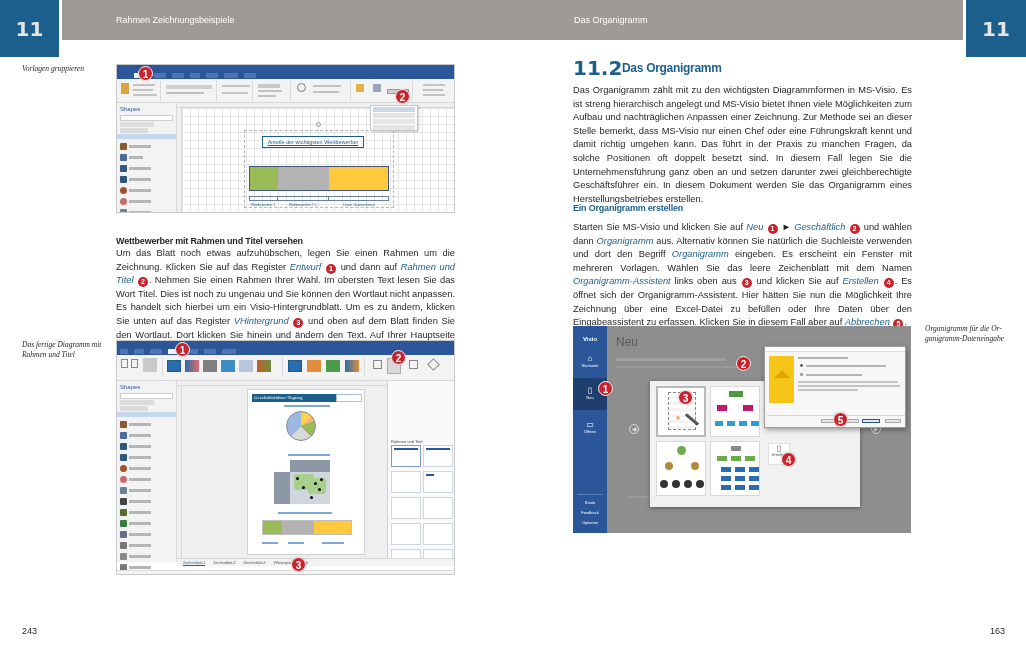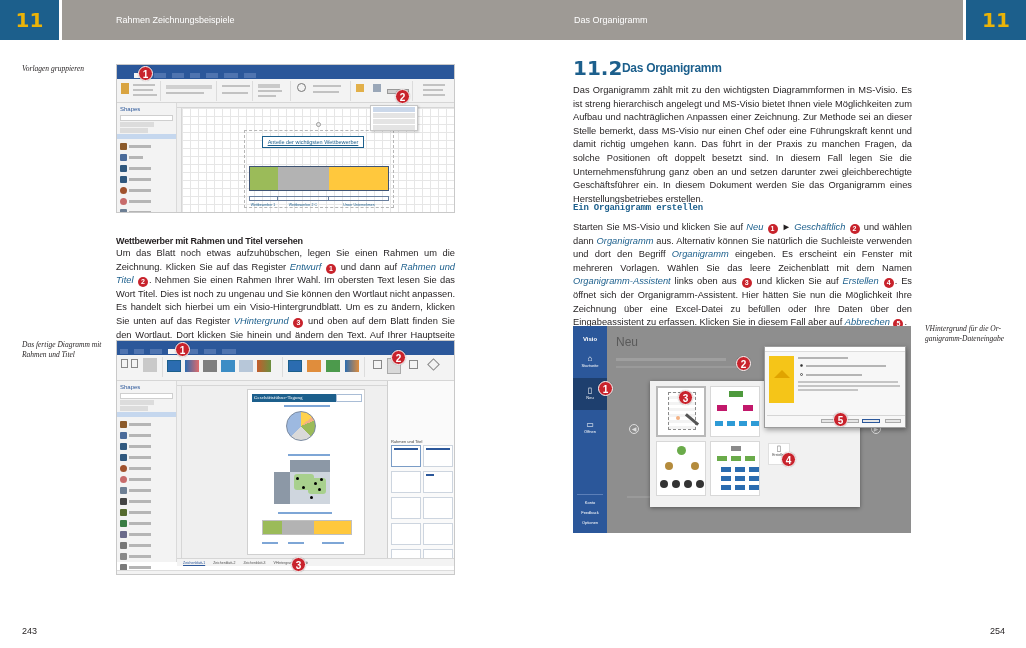--- a/index.html
+++ b/index.html
@@ -1,41 +1,41 @@
 <!DOCTYPE html>
 <html><head>
 <meta charset="utf-8">
 <style>
   * { box-sizing: border-box; margin: 0; padding: 0; }
   html, body { width: 1026px; height: 648px; overflow: hidden; background: #ffffff; }
   body { position: relative; font-family: "Liberation Sans", sans-serif; color: #231f20; }
 
   
-  .chap-box { position: absolute; top: 0; height: 40px; background: #1c5f8c; color: #eab308;
+  .chap-box { position: absolute; top: 0; height: 57px; background: #1c5f8c; color: #e5e5e5;
     font-family: "DejaVu Sans", sans-serif; font-weight: bold; font-size: 20px;
     display: flex; align-items: center; justify-content: center; }
   .chap-left { left: 0; width: 59px; }
   .chap-right { left: 966px; width: 60px; }
   .gray-bar { position: absolute; top: 0; height: 40px; background: #9e9a95; }
   .gray-left { left: 62px; width: 451px; }
   .gray-right { left: 513px; width: 450px; }
   .running-title { position: absolute; top: 15px; font-size: 9px; color: #ffffff; }
   .rt-left { left: 116px; }
   .rt-right { left: 574px; }
 
   
   .margin-caption { position: absolute; font-family: "Liberation Serif", serif; font-style: italic;
     font-size: 7.5px; line-height: 10px; color: #231f20; }
 
   
   .body-text { position: absolute; font-size: 9.3px; line-height: 13.6px; text-align: justify; color: #231f20; }
   .body-text em { color: #1c5f8c; font-style: italic; }
   .subhead { position: absolute; font-family: "Liberation Sans", sans-serif; font-weight: bold;
     font-size: 9px; color: #231f20; letter-spacing: -0.2px; }
-  .subhead.blue { color: #1c5f8c; font-family: Liberation Mono, monospace; }
+  .subhead.blue { color: #1c5f8c; }
   .section-num { position: absolute; left: 573px; top: 56px; font-family: "DejaVu Sans", sans-serif;
     font-weight: bold; font-size: 20px; color: #1c5f8c; }
   .section-title { position: absolute; left: 622px; top: 61px; font-weight: bold; font-size: 12px;
     color: #1c5f8c; letter-spacing: -0.3px; }
 
   .badge { display: inline-block; width: 10px; height: 10px; border-radius: 50%; background: #c8232c;
     color: #fff; font-size: 7px; font-weight: bold; line-height: 10px; text-align: center;
     vertical-align: -1px; margin: 0 1px; }
   .callout { position: absolute; width: 15px; height: 15px; border-radius: 50%; background: #c8232c;
     color: #fff; font-size: 10px; font-weight: bold; line-height: 15px; text-align: center;
@@ -517,17 +517,17 @@
     <div class="btn-mini" style="left:120px;top:72px;width:16px;"></div>
   </div>
   <div class="callout" style="left:25px;top:55px;">1</div>
   <div class="callout" style="left:163px;top:30px;">2</div>
   <div class="callout" style="left:105px;top:64px;">3</div>
   <div class="callout" style="left:208px;top:126px;">4</div>
   <div class="callout" style="left:260px;top:86px;">5</div>
 </div>
 
 <div class="margin-caption" style="left:925px; top:324px;">
-  <div>VHintergrund für die Or-</div>
+  <div>Organigramm für die Or-</div>
   <div>ganigramm-Dateneingabe</div>
 </div>
 
-<div class="page-num" style="left:990px;">254</div>
+<div class="page-num" style="left:990px;">163</div>
 
 </body></html>

